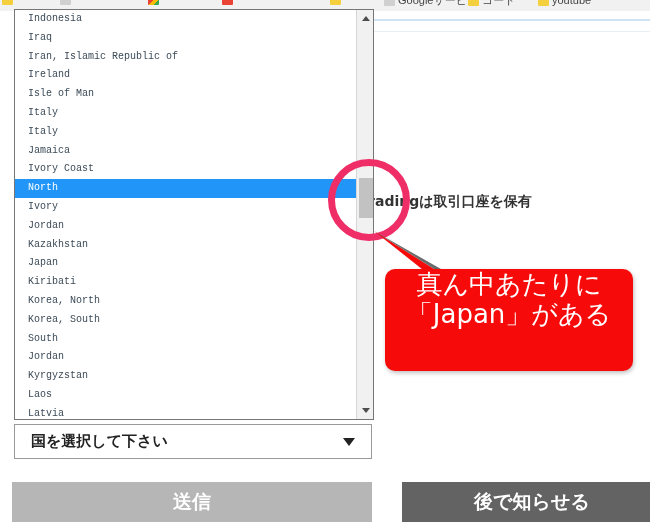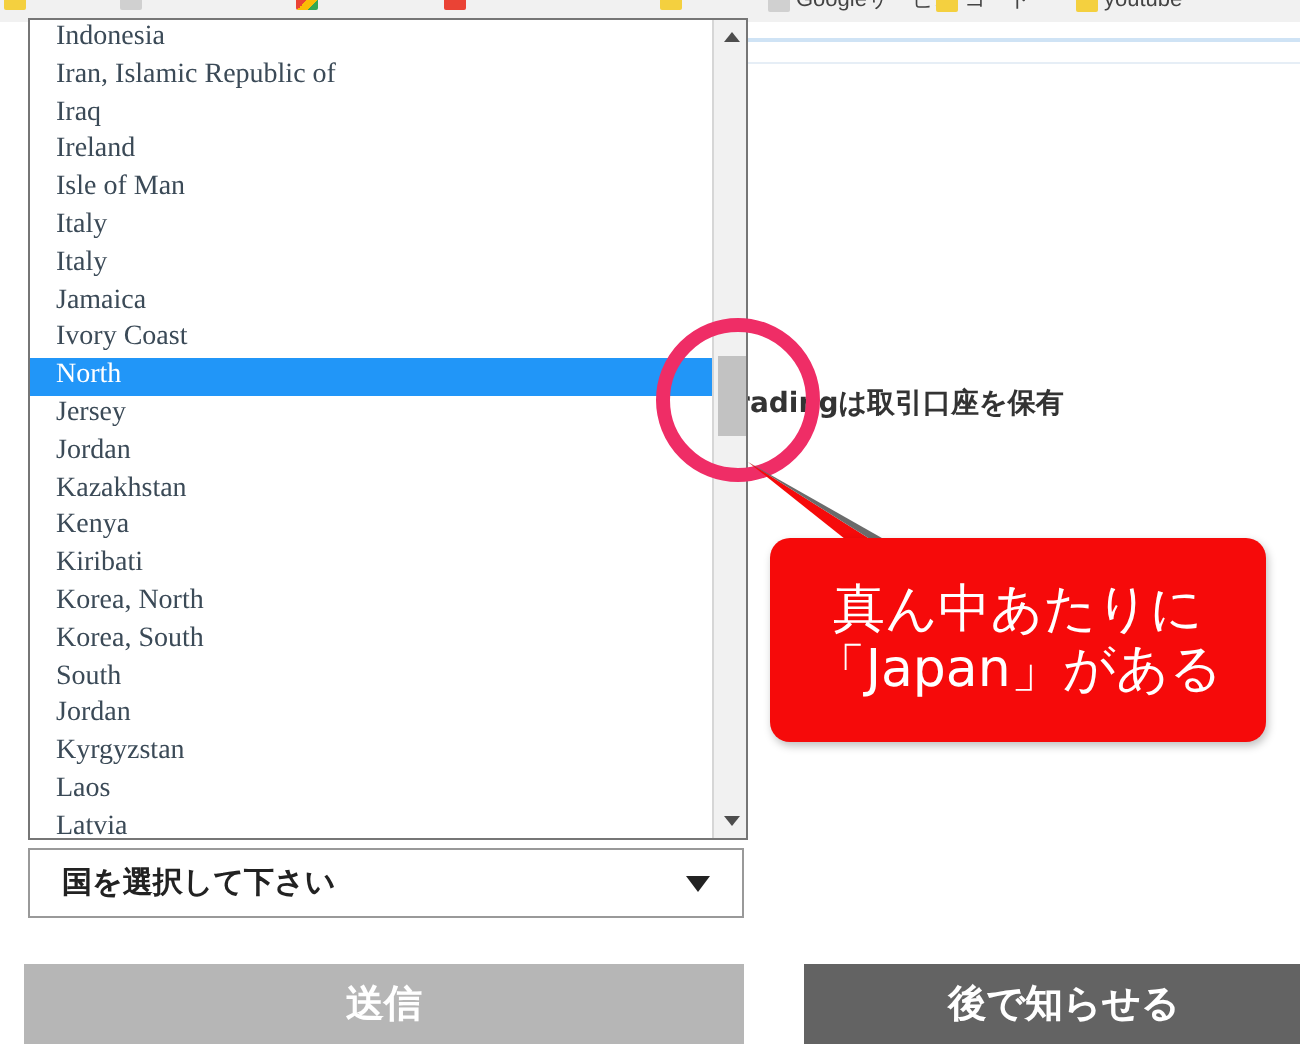--- a/index.html
+++ b/index.html
@@ -38,22 +38,22 @@
   #country-listbox{
     position:absolute;left:14px;top:-2px;width:360px;height:411px;
     background:#fff;border:1px solid #767676;box-sizing:border-box;overflow:hidden;
   }
   #country-list{
     position:absolute;left:0;top:0;width:342px;height:100%;
     list-style:none;margin:0;padding:0;
   }
   #country-list li{
     height:18.8px;line-height:18.8px;padding-left:13px;
-    font-size:14px;color:#3b4a57;white-space:nowrap;
-    font-family:Liberation Serif, serif;
+    font-size:10px;color:#3b4a57;white-space:nowrap;
+    font-family:Liberation Mono, monospace;
   }
   #country-list li.selected{background:#2196f8;color:#fff;width:341px;}
   
   #list-scrollbar{
     position:absolute;right:0;top:0;width:17px;height:100%;
     background:#f1f1f1;border-left:1px solid #d6d6d6;box-sizing:border-box;
   }
   .sb-btn{
     position:absolute;left:0;width:17px;height:17px;background:#f1f1f1;
     display:flex;align-items:center;justify-content:center;
@@ -92,21 +92,21 @@
   }
   
   #highlight-circle{
     position:absolute;left:328px;top:148px;width:82px;height:82px;
     border:7px solid #ef2d66;border-radius:50%;box-sizing:border-box;
   }
   #callout-arrow{position:absolute;left:372px;top:218px;width:80px;height:60px;}
   #callout-box{
     position:absolute;left:385px;top:258px;width:248px;height:102px;
     background:#f60a0a;border-radius:10px;
-    display:flex;flex-direction:column;align-items:center;justify-content:center;
+    display:flex;flex-direction:column;align-items:center;
     box-shadow:1px 2px 4px rgba(0,0,0,.25);
   }
   .callout-line{
     color:#fff;font-size:26px;font-weight:normal;line-height:1.17;white-space:nowrap;
     font-family:"DejaVu Sans","Liberation Sans",sans-serif;
   }
 </style>
 </head>
 <body>
 
@@ -142,33 +142,33 @@
 
 <div id="page">
   <div id="page-topline"></div>
   <div id="page-topline2"></div>
   <div id="page-heading">s</div>
   <div id="page-body-text">拠するべく、XMTradingは取引口座を保有</div>
 
   <div id="country-listbox">
     <ul id="country-list">
       <li>Indonesia</li>
+      <li>Iraq</li>
       <li>Iran, Islamic Republic of</li>
-      <li>Iraq</li>
       <li>Ireland</li>
       <li>Isle of Man</li>
       <li>Italy</li>
       <li>Italy</li>
       <li>Jamaica</li>
       <li>Ivory Coast</li>
       <li class="selected">North</li>
-      <li>Jersey</li>
+      <li>Ivory</li>
       <li>Jordan</li>
       <li>Kazakhstan</li>
-      <li>Kenya</li>
+      <li>Japan</li>
       <li>Kiribati</li>
       <li>Korea, North</li>
       <li>Korea, South</li>
       <li>South</li>
       <li>Jordan</li>
       <li>Kyrgyzstan</li>
       <li>Laos</li>
       <li>Latvia</li>
     </ul>
 

